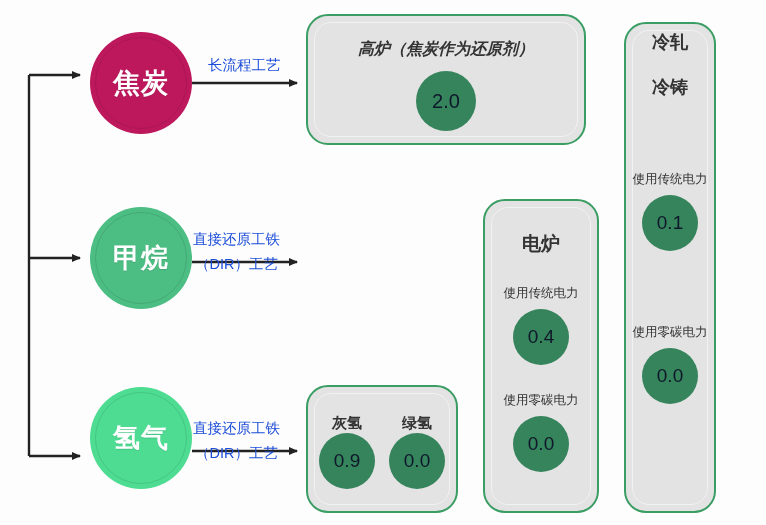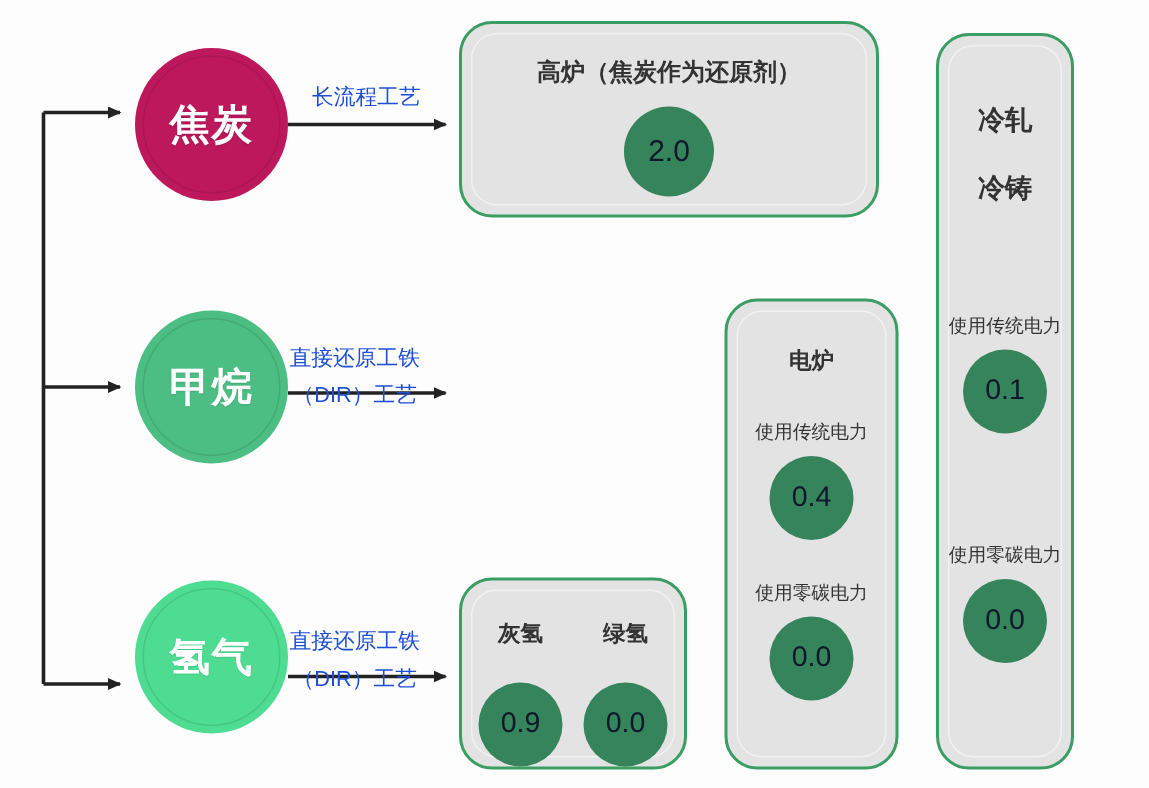--- a/index.html
+++ b/index.html
@@ -79,40 +79,40 @@
     color:#0f172a;
     font-size:20px;
     display:flex;align-items:center;justify-content:center;
     flex:0 0 auto;
   }
   .val-circle.sm{width:56px;height:56px;font-size:19px;}
 
   
   #box-bf{left:306px;top:14px;width:280px;height:131px;}
   #box-bf .proc-inner{justify-content:flex-start;padding-top:16px;}
-  #box-bf .box-title{margin-bottom:12px;}
+  #box-bf .box-title{margin-bottom:12px;font-style:italic;}
 
   #box-ng{left:306px;top:199px;width:152px;height:126px;}
   #box-ng .proc-inner{justify-content:flex-start;padding-top:16px;}
   #box-ng .box-title{margin-bottom:8px;font-size:15px;}
 
   #box-h2{left:306px;top:385px;width:152px;height:128px;}
   #box-h2 .proc-inner{justify-content:flex-start;padding-top:20px;}
   .h2-cols{display:flex;gap:14px;justify-content:center;width:100%;}
-  .h2-col{display:flex;flex-direction:column;align-items:center;gap:22px;}
+  .h2-col{display:flex;flex-direction:column;align-items:center;gap:0;}
   .h2-col .box-title{font-size:15px;}
 
   #box-eaf{left:483px;top:199px;width:116px;height:314px;}
   #box-eaf .proc-inner{justify-content:flex-start;padding-top:24px;}
-  #box-eaf .box-title{margin-bottom:30px;font-size:15px;}
+  #box-eaf .box-title{margin-bottom:30px;font-size:19px;}
   .eaf-group{display:flex;flex-direction:column;align-items:center;gap:8px;margin-bottom:28px;}
   .eaf-group:last-child{margin-bottom:0;}
 
   #box-cold{left:624px;top:22px;width:92px;height:491px;}
-  #box-cold .proc-inner{justify-content:flex-start;padding-top:38px;}
+  #box-cold .proc-inner{justify-content:flex-start;}
   .cold-title{display:flex;flex-direction:column;align-items:center;gap:22px;margin-bottom:74px;}
   .cold-title .box-title{font-size:18px;}
   .cold-group{display:flex;flex-direction:column;align-items:center;gap:8px;margin-bottom:74px;}
   .cold-group .sub-label{font-size:12.5px;}
   .cold-group:last-child{margin-bottom:0;}
   #box-eaf .sub-label{font-size:12.5px;}
 
   
   svg.wires{position:absolute;left:0;top:0;width:766px;height:525px;pointer-events:none;}
 

